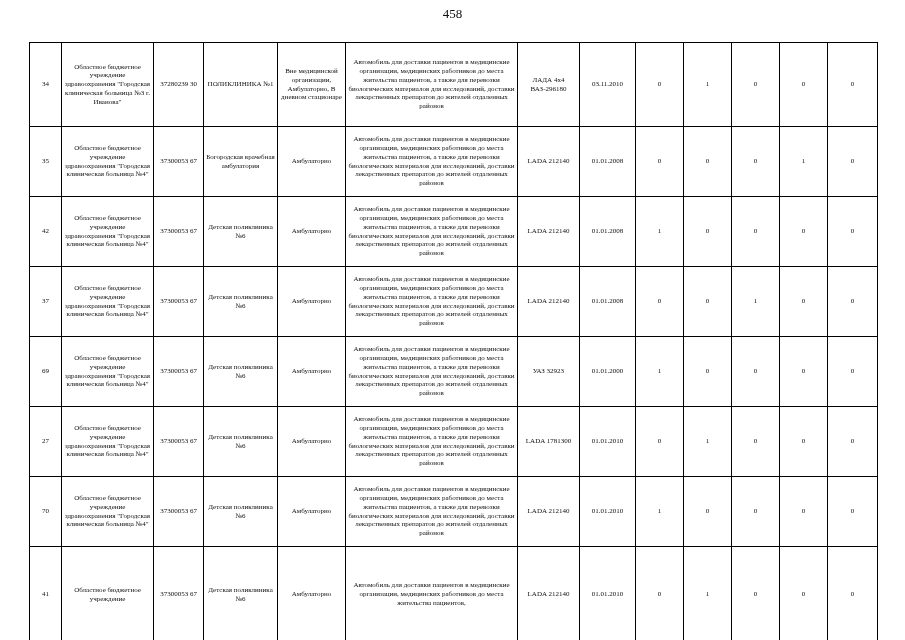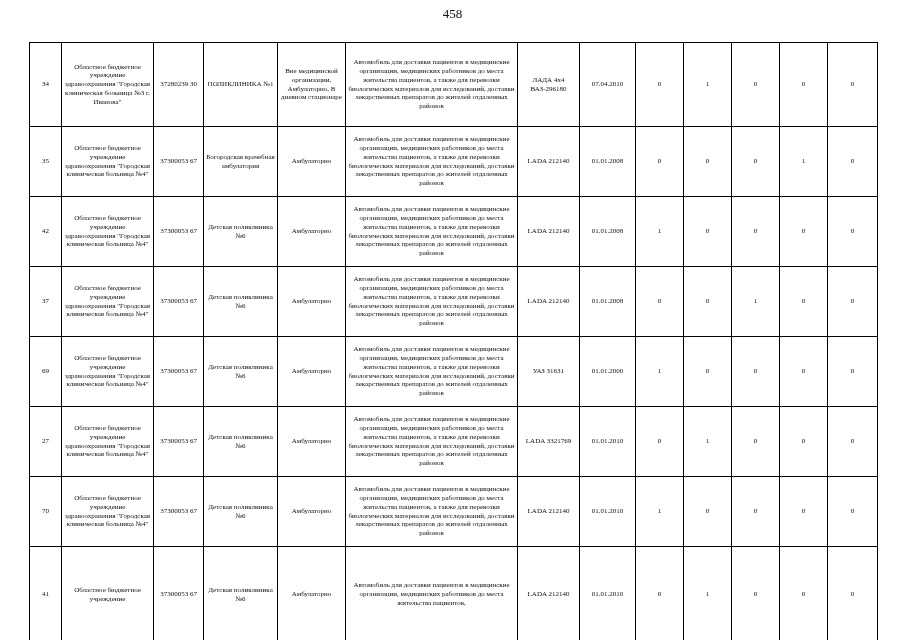--- a/index.html
+++ b/index.html
@@ -48,21 +48,21 @@
   </colgroup>
   <tbody>
       <tr>
         <td>34</td>
         <td>Областное бюджетное учреждение здравоохранения "Городская клиническая больница №3 г. Иванова"</td>
         <td>37280239 30</td>
         <td>ПОЛИКЛИНИКА №1</td>
         <td>Вне медицинской организации, Амбулаторно, В дневном стационаре</td>
         <td>Автомобиль для доставки пациентов в медицинские организации, медицинских работников до места жительства пациентов, а также для перевозки биологических материалов для исследований, доставки лекарственных препаратов до жителей отдаленных районов</td>
         <td>ЛАДА 4х4 ВАЗ-296180</td>
-        <td>07.04.2010</td>
+        <td>03.11.2010</td>
         <td>0</td>
         <td>1</td>
         <td>0</td>
         <td>0</td>
         <td>0</td>
       </tr>
       <tr>
         <td>35</td>
         <td>Областное бюджетное учреждение здравоохранения "Городская клиническая больница №4"</td>
         <td>37300053 67</td>
@@ -107,36 +107,36 @@
         <td>0</td>
         <td>0</td>
       </tr>
       <tr>
         <td>69</td>
         <td>Областное бюджетное учреждение здравоохранения "Городская клиническая больница №4"</td>
         <td>37300053 67</td>
         <td>Детская поликлиника №6</td>
         <td>Амбулаторно</td>
         <td>Автомобиль для доставки пациентов в медицинские организации, медицинских работников до места жительства пациентов, а также для перевозки биологических материалов для исследований, доставки лекарственных препаратов до жителей отдаленных районов</td>
-        <td>УАЗ 31631</td>
+        <td>УАЗ 32923</td>
         <td>01.01.2000</td>
         <td>1</td>
         <td>0</td>
         <td>0</td>
         <td>0</td>
         <td>0</td>
       </tr>
       <tr>
         <td>27</td>
         <td>Областное бюджетное учреждение здравоохранения "Городская клиническая больница №4"</td>
         <td>37300053 67</td>
         <td>Детская поликлиника №6</td>
         <td>Амбулаторно</td>
         <td>Автомобиль для доставки пациентов в медицинские организации, медицинских работников до места жительства пациентов, а также для перевозки биологических материалов для исследований, доставки лекарственных препаратов до жителей отдаленных районов</td>
-        <td>LADA 3321769</td>
+        <td>LADA 1781300</td>
         <td>01.01.2010</td>
         <td>0</td>
         <td>1</td>
         <td>0</td>
         <td>0</td>
         <td>0</td>
       </tr>
       <tr>
         <td>70</td>
         <td>Областное бюджетное учреждение здравоохранения "Городская клиническая больница №4"</td>

